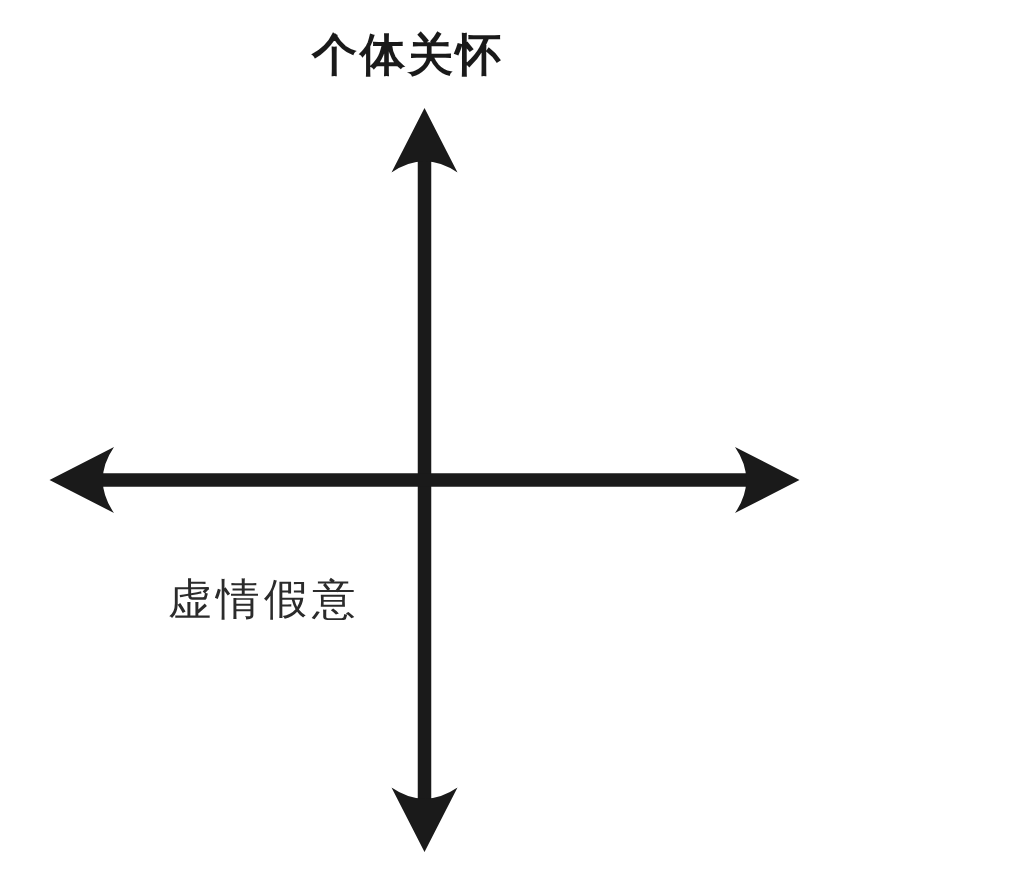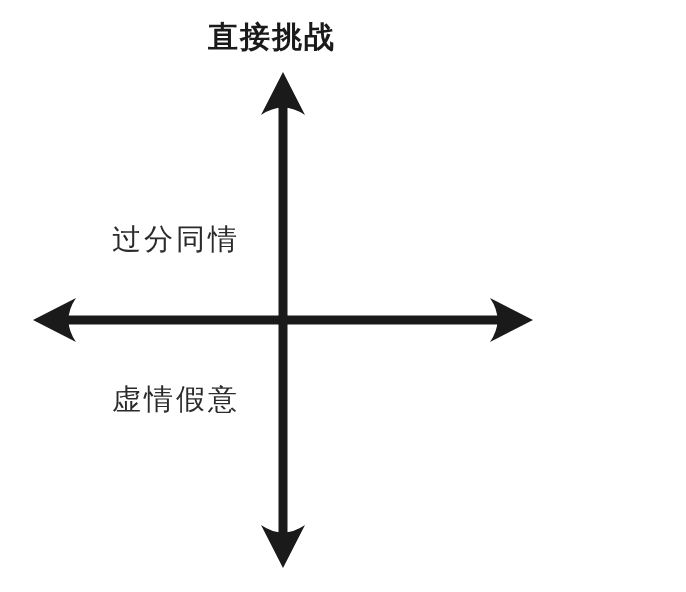--- a/index.html
+++ b/index.html
@@ -63,22 +63,21 @@
 
     <path d="M 283,72 L 261,115 Q 283,100 305,115 Z" fill="#1a1a1a"></path>
 
     <path d="M 283,568 L 261,525 Q 283,540 305,525 Z" fill="#1a1a1a"></path>
 
     <path d="M 33,320 L 76,298 Q 61,320 76,342 Z" fill="#1a1a1a"></path>
 
     <path d="M 533,320 L 490,298 Q 505,320 490,342 Z" fill="#1a1a1a"></path>
   </svg>
 
-  <div class="label axis-label label-axis-top">直接挑战</div>
+  <div class="label axis-label label-axis-top">个体关怀</div>
 
 
-  <div class="label quadrant-label label-q-top-left">过分同情</div>
 
 
   <div class="label quadrant-label label-q-bottom-left">虚情假意</div>
 
 
 </div>
 
 </body></html>

